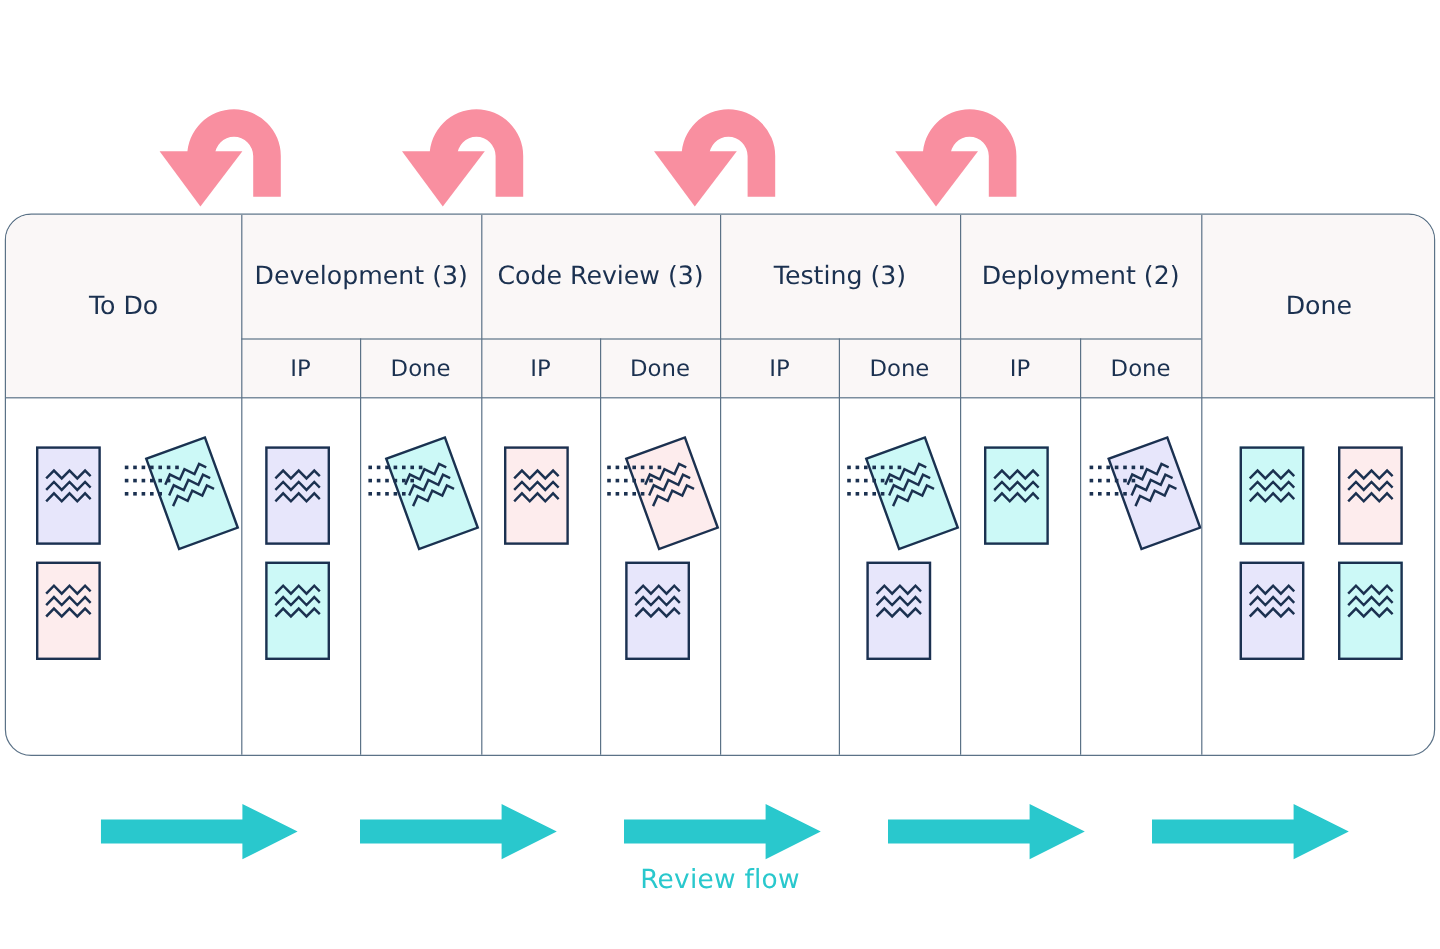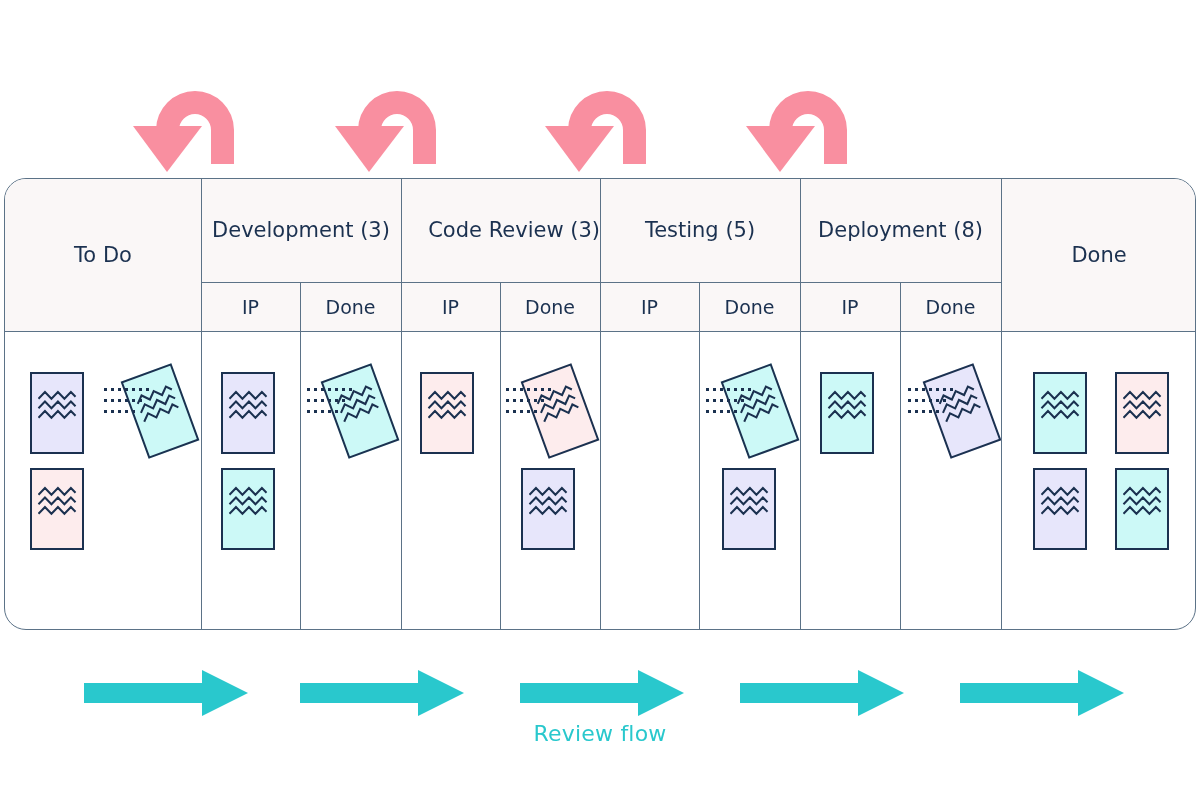--- a/index.html
+++ b/index.html
@@ -103,28 +103,28 @@
         <div class="vline" style="left: 895px; top: 103px; height: 349px;"></div>
         <div class="vline" style="left: 996px; top: 0px; height: 452px;"></div>
       </div>
     <div id="board-headers">
         <div class="hdr-cell" style="left: 0px; width: 196px; top: 0px; height: 152px;">
           <span>To Do</span>
         </div>
         <div class="hdr-cell" style="left: 196px; width: 200px; top: 0px; height: 103px; align-items: center;">
           <span>Development (3)</span>
         </div>
-        <div class="hdr-cell" style="left: 396px; width: 199px; top: 0px; height: 103px; justify-content: flex-end;">
+        <div class="hdr-cell" style="left: 396px; width: 199px; top: 0px; height: 103px;">
           <span>Code Review (3)</span>
         </div>
         <div class="hdr-cell" style="left: 595px; width: 200px; top: 0px; height: 103px;">
-          <span>Testing (5)</span>
+          <span>Testing (3)</span>
         </div>
         <div class="hdr-cell" style="left: 795px; width: 201px; top: 0px; height: 103px;">
-          <span>Deployment (8)</span>
+          <span>Deployment (2)</span>
         </div>
         <div class="hdr-cell" style="left: 996px; width: 196px; top: 0px; height: 152px;">
           <span>Done</span>
         </div>
       </div>
     <div id="board-subheaders">
         <div class="sub-cell" style="left: 196px; width: 99px; top: 103px; height: 49px;">
           <span>IP</span>
         </div>
         <div class="sub-cell" style="left: 295px; width: 101px; top: 103px; height: 49px;">

